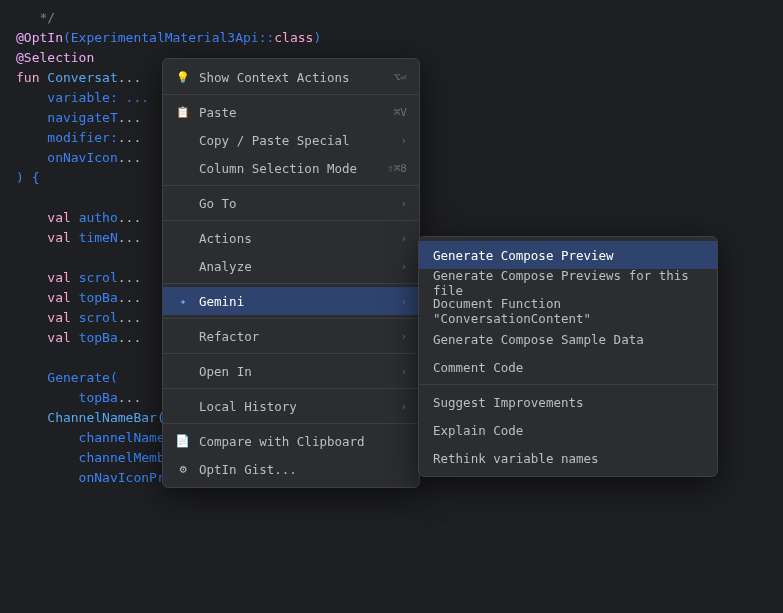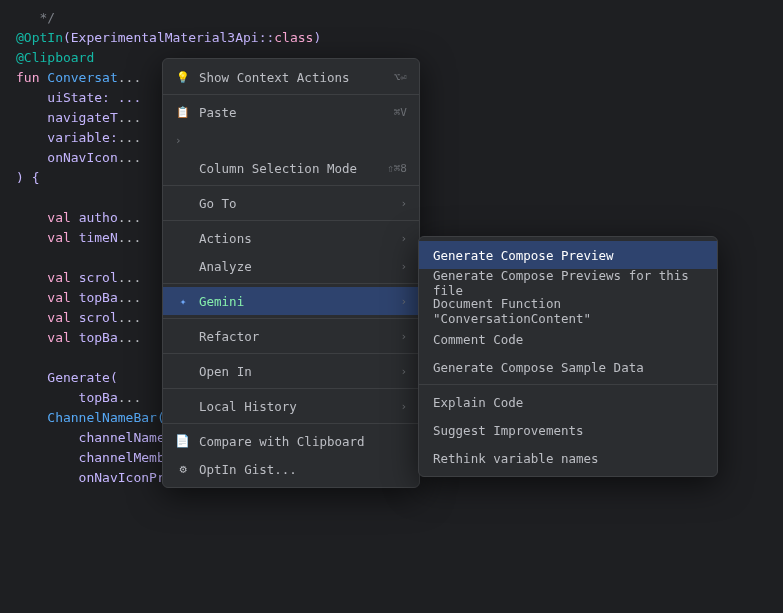--- a/index.html
+++ b/index.html
@@ -25,23 +25,23 @@
       line-height: 20px;
     }
 
     .code-line {
       white-space: pre;
       line-height: 20px;
     }
 
     .kw { color: #f9a8d4; }
     .fn { color: #56a8f5; }
-    .ann { color: #14b8a6; }
+    .ann { color: #f0abfc; }
     .cm { color: #7a7e85; }
-    .param { color: #c4b5fd; }
+    .param { color: #3b82f6; }
     .var-orange { color: #cf8e6d; }
 
     
     .context-menu {
       position: absolute;
       top: 58px;
       left: 162px;
       width: 258px;
       background: #2b2d30;
       border: 1px solid #3d3f42;
@@ -146,25 +146,25 @@
       background: #3d3f42;
       margin: 3px 0;
     }
   </style>
 </head>
 <body>
 
 <div class="code-editor">
   <div class="code-line"><span class="cm">   */</span></div>
   <div class="code-line"><span class="ann">@<span class="ann">OptIn</span></span><span class="param">(ExperimentalMaterial3Api::</span><span class="kw">class</span><span class="param">)</span></div>
-  <div class="code-line"><span class="ann">@Clipboard</span></div>
+  <div class="code-line"><span class="ann">@Selection</span></div>
   <div class="code-line"><span class="kw">fun </span><span class="fn">Conversat</span><span style="color:#bcbec4">...</span></div>
-  <div class="code-line"><span class="param">    uiState: ...</span></div>
+  <div class="code-line"><span class="param">    variable: ...</span></div>
   <div class="code-line"><span class="param">    navigateT</span><span style="color:#bcbec4">...</span></div>
-  <div class="code-line"><span class="param">    variable:</span><span style="color:#bcbec4">...</span></div>
+  <div class="code-line"><span class="param">    modifier:</span><span style="color:#bcbec4">...</span></div>
   <div class="code-line"><span class="param">    onNavIcon</span><span style="color:#bcbec4">...</span></div>
   <div class="code-line"><span class="param">) {</span></div>
   <div class="code-line">&nbsp;</div>
   <div class="code-line"><span class="param">    </span><span class="kw">val </span><span class="param">autho</span><span style="color:#bcbec4">...</span></div>
   <div class="code-line"><span class="param">    </span><span class="kw">val </span><span class="param">timeN</span><span style="color:#bcbec4">...</span></div>
   <div class="code-line">&nbsp;</div>
   <div class="code-line"><span class="param">    </span><span class="kw">val </span><span class="param">scrol</span><span style="color:#bcbec4">...</span></div>
   <div class="code-line"><span class="param">    </span><span class="kw">val </span><span class="param">topBa</span><span style="color:#bcbec4">...</span></div>
   <div class="code-line"><span class="param">    </span><span class="kw">val </span><span class="param">scrol</span><span style="color:#bcbec4">...</span></div>
   <div class="code-line"><span class="param">    </span><span class="kw">val </span><span class="param">topBa</span><span style="color:#bcbec4">...</span></div>
@@ -191,20 +191,24 @@
 
   <div class="menu-item">
     <div class="left-section">
       <span class="item-icon">📋</span>
       <span>Paste</span>
     </div>
     <span class="shortcut">⌘V</span>
   </div>
 
   <div class="menu-item">
+    <div class="left-section">
+      <span class="item-icon"></span>
+      <span>Copy / Paste Special</span>
+    </div>
     <span class="arrow">›</span>
   </div>
 
   <div class="menu-item">
     <div class="left-section">
       <span class="item-icon"></span>
       <span>Column Selection Mode</span>
     </div>
     <span class="shortcut">⇧⌘8</span>
   </div>
@@ -235,21 +239,21 @@
       <span>Analyze</span>
     </div>
     <span class="arrow">›</span>
   </div>
 
   <div class="menu-divider"></div>
 
   <div class="menu-item active gemini-item">
     <div class="left-section">
       <span class="item-icon gemini-icon">✦</span>
-      <span style="color:#86efac;">Gemini</span>
+      <span style="color:#ffffff;">Gemini</span>
     </div>
     <span class="arrow">›</span>
   </div>
 
   <div class="menu-divider"></div>
 
   <div class="menu-item">
     <div class="left-section">
       <span class="item-icon"></span>
       <span>Refactor</span>
@@ -304,34 +308,34 @@
 
   <div class="submenu-item">
     <span>Generate Compose Previews for this file</span>
   </div>
 
   <div class="submenu-item">
     <span>Document Function "ConversationContent"</span>
   </div>
 
   <div class="submenu-item">
+    <span>Generate Compose Sample Data</span>
+  </div>
+
+  <div class="submenu-item">
     <span>Comment Code</span>
   </div>
 
-  <div class="submenu-item">
-    <span>Generate Compose Sample Data</span>
-  </div>
-
   <div class="submenu-divider"></div>
 
   <div class="submenu-item">
+    <span>Suggest Improvements</span>
+  </div>
+
+  <div class="submenu-item">
     <span>Explain Code</span>
   </div>
 
   <div class="submenu-item">
-    <span>Suggest Improvements</span>
-  </div>
-
-  <div class="submenu-item">
     <span>Rethink variable names</span>
   </div>
 
 </div>
 
 </body></html>

